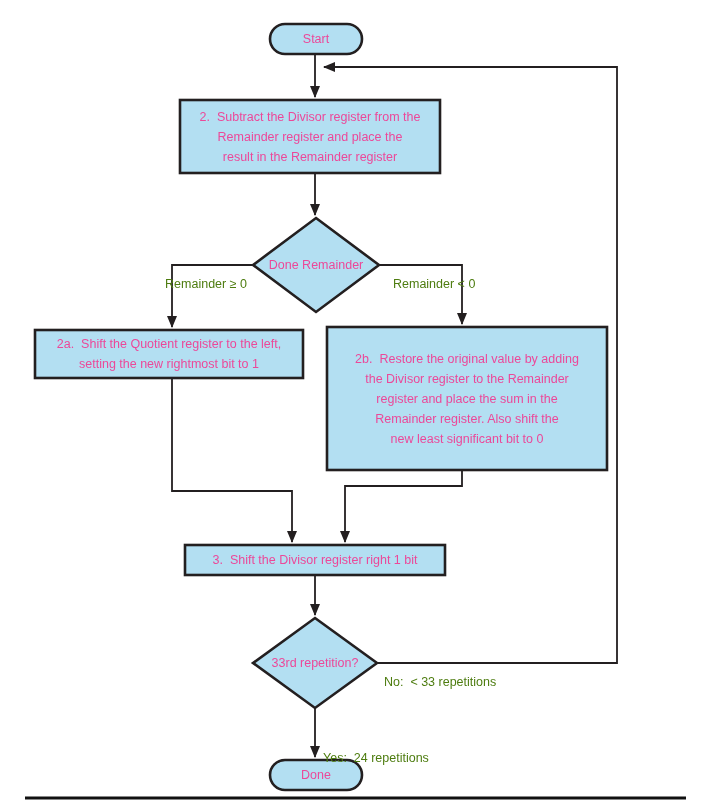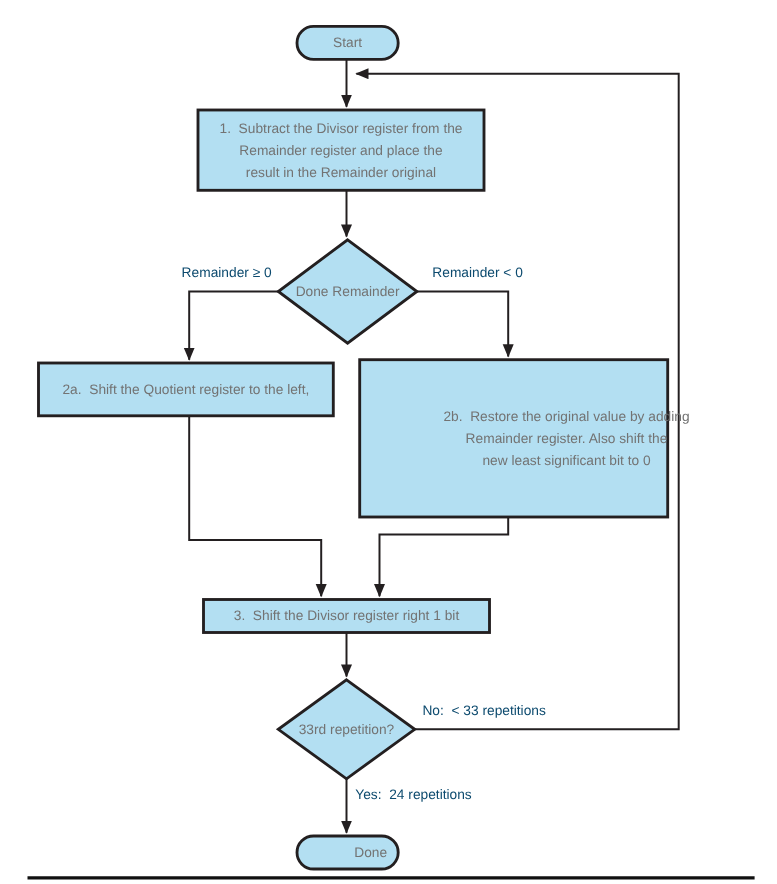--- a/index.html
+++ b/index.html
@@ -2,24 +2,24 @@
 <html><head>
 <meta charset="utf-8">
 <style>
   html,body{margin:0;padding:0;background:#ffffff;}
   body{width:706px;height:804px;position:relative;overflow:hidden;
        font-family:"Liberation Sans", sans-serif;color:#231f20;}
   .stage{position:absolute;left:0;top:0;width:706px;height:804px;}
   svg{position:absolute;left:0;top:0;}
   .node-text{position:absolute;display:flex;flex-direction:column;
              align-items:center;justify-content:center;text-align:center;
-             font-size:12.5px;line-height:20px;color:#737373;}
+             font-size:12.5px;line-height:20px;color:#ec4899;}
   .node-text div{white-space:pre;}
   .edge-label{position:absolute;font-size:12.5px;line-height:16px;
-              white-space:pre;color:#0c4a6e;}
+              white-space:pre;color:#4d7c0f;margin-top:36px;}
 </style>
 </head>
 <body>
 
 <div class="stage">
 
   <svg width="706" height="804" viewBox="0 0 706 804">
     <defs>
       <marker id="arrow" markerUnits="userSpaceOnUse" markerWidth="13" markerHeight="11" refX="11" refY="5" orient="auto">
         <path d="M0,0 L12,5 L0,10 Z" fill="#231f20"></path>
@@ -50,48 +50,51 @@
     </g>
 
     <line x1="25" y1="798" x2="686" y2="798" stroke="#111111" stroke-width="3"></line>
   </svg>
 
   <div class="node-text" style="left:270px;top:24px;width:92px;height:30px;">
     <div>Start</div>
   </div>
 
   <div class="node-text" style="left:180px;top:100px;width:260px;height:73px;">
-    <div>1.  Subtract the Divisor register from the</div>
+    <div>2.  Subtract the Divisor register from the</div>
     <div>Remainder register and place the</div>
-    <div>result in the Remainder original</div>
+    <div>result in the Remainder register</div>
   </div>
 
   <div class="node-text" style="left:236px;top:255px;width:160px;height:20px;">
     <div>Done Remainder</div>
   </div>
 
   <div class="node-text" style="left:35px;top:330px;width:268px;height:48px;">
     <div>2a.  Shift the Quotient register to the left,</div>
+    <div>setting the new rightmost bit to 1</div>
   </div>
 
-  <div class="node-text" style="left:327px;top:327px;width:280px;height:143px;padding-left:48px;">
+  <div class="node-text" style="left:327px;top:327px;width:280px;height:143px;">
     <div>2b.  Restore the original value by adding</div>
+    <div>the Divisor register to the Remainder</div>
+    <div>register and place the sum in the</div>
     <div>Remainder register. Also shift the</div>
     <div>new least significant bit to 0</div>
   </div>
 
   <div class="node-text" style="left:185px;top:545px;width:260px;height:30px;">
     <div>3.  Shift the Divisor register right 1 bit</div>
   </div>
 
   <div class="node-text" style="left:235px;top:653px;width:160px;height:20px;">
     <div>33rd repetition?</div>
   </div>
 
-  <div class="node-text" style="left:270px;top:760px;width:92px;height:30px;margin-left:21px;">
+  <div class="node-text" style="left:270px;top:760px;width:92px;height:30px;">
     <div>Done</div>
   </div>
 
   <span class="edge-label" style="left:140px;top:240px;width:107px;text-align:right;">Remainder ≥ 0</span>
   <span class="edge-label" style="left:393px;top:240px;">Remainder &lt; 0</span>
   <span class="edge-label" style="left:384px;top:638px;">No:  &lt; 33 repetitions</span>
   <span class="edge-label" style="left:323px;top:714px;">Yes:  24 repetitions</span>
 
 </div>
 

